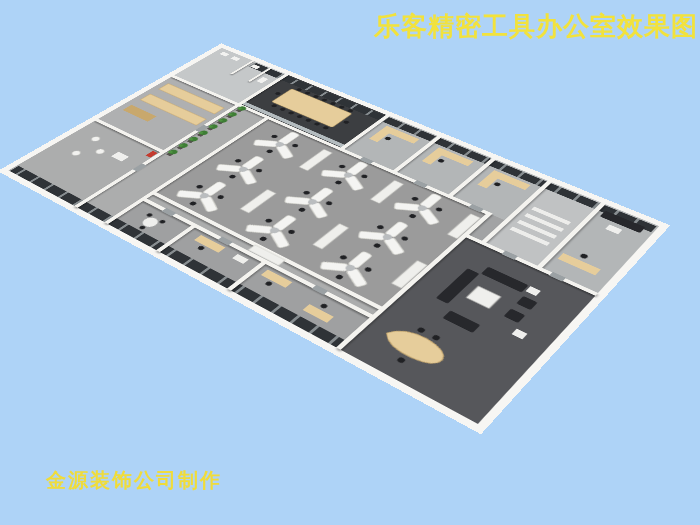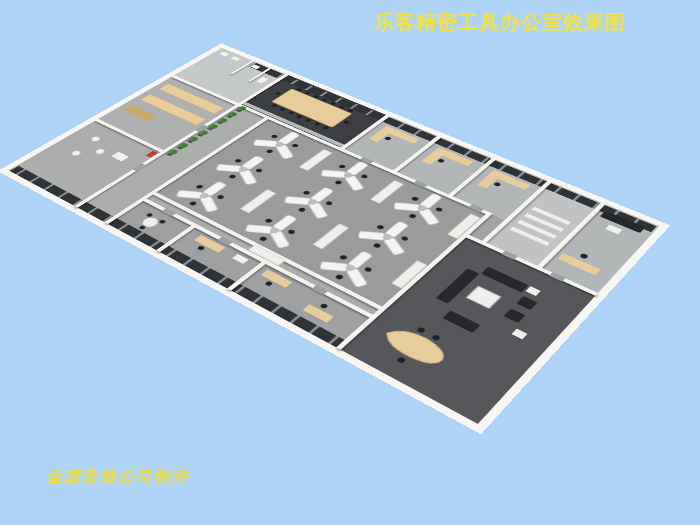--- a/index.html
+++ b/index.html
@@ -1,26 +1,26 @@
 <!DOCTYPE html>
 <html style="--background: #AED3F7; --title-text: #F2E23C; --watermark-text: #F0DC3A; --slab: #F7F6F3; --wall: #F4F3EF; --floor-base: #A2A3A4; --floor-open: #9B9B9B; --floor-office: #B3B6B7; --floor-conference: #3C3E41; --floor-lounge: #56575B; --floor-corridor: #ACADAD; --floor-washroom: #C5C8C9; --floor-storage: #AFB0B1; --floor-steps: #C0C2C3; --floor-srooms: #9FA0A1; --window-dark: #2F3337; --window-frame: #878D90; --glass: #C9D2D6; --wood: #E6CD9B; --wood-dark: #C8A86D; --desk-white: #F4F4F2; --cabinet-white: #EFEFEC; --chair-black: #202124; --sofa-black: #27282C; --plant-green: #3E7D35; --plant-light: #4E9340; --table-white: #EFEFED; --door-gray: #9BA1A4; --accent-red: #C43B2F;"><head>
 <meta charset="utf-8">
 <style>
   html,body{margin:0;padding:0;}
   .stage{position:relative;width:700px;height:525px;overflow:hidden;
          background:var(--background,#AED3F7);
          font-family:"Liberation Sans",sans-serif;}
   .title{position:absolute;top:9px;left:374px;width:322px;
          font-family:"Liberation Serif","DejaVu Serif",serif;
-         font-size:20px;font-weight:bold;letter-spacing:1px;white-space:nowrap;
+         font-size:26px;font-weight:bold;letter-spacing:1px;white-space:nowrap;
          color:var(--title-text,#F2E23C);}
   .watermark{position:absolute;top:467px;left:46px;
          font-family:"Liberation Serif","DejaVu Serif",serif;
-         font-size:16px;font-weight:bold;letter-spacing:2px;white-space:nowrap;
-         color:var(--watermark-text,#F0DC3A);font-style:italic;}
+         font-size:20px;font-weight:bold;letter-spacing:2px;white-space:nowrap;
+         color:var(--watermark-text,#F0DC3A);}
   .scene{position:absolute;left:24px;top:34px;width:600px;height:350px;
          transform-origin:50% 46%;
          transform:translate(8px,-4px) perspective(1200px) rotateX(54deg) rotateZ(38deg) scale(0.97);}
   .scene svg{display:block;width:600px;height:350px;}
 </style>
 </head>
 <body>
 
 <div class="stage">
 

